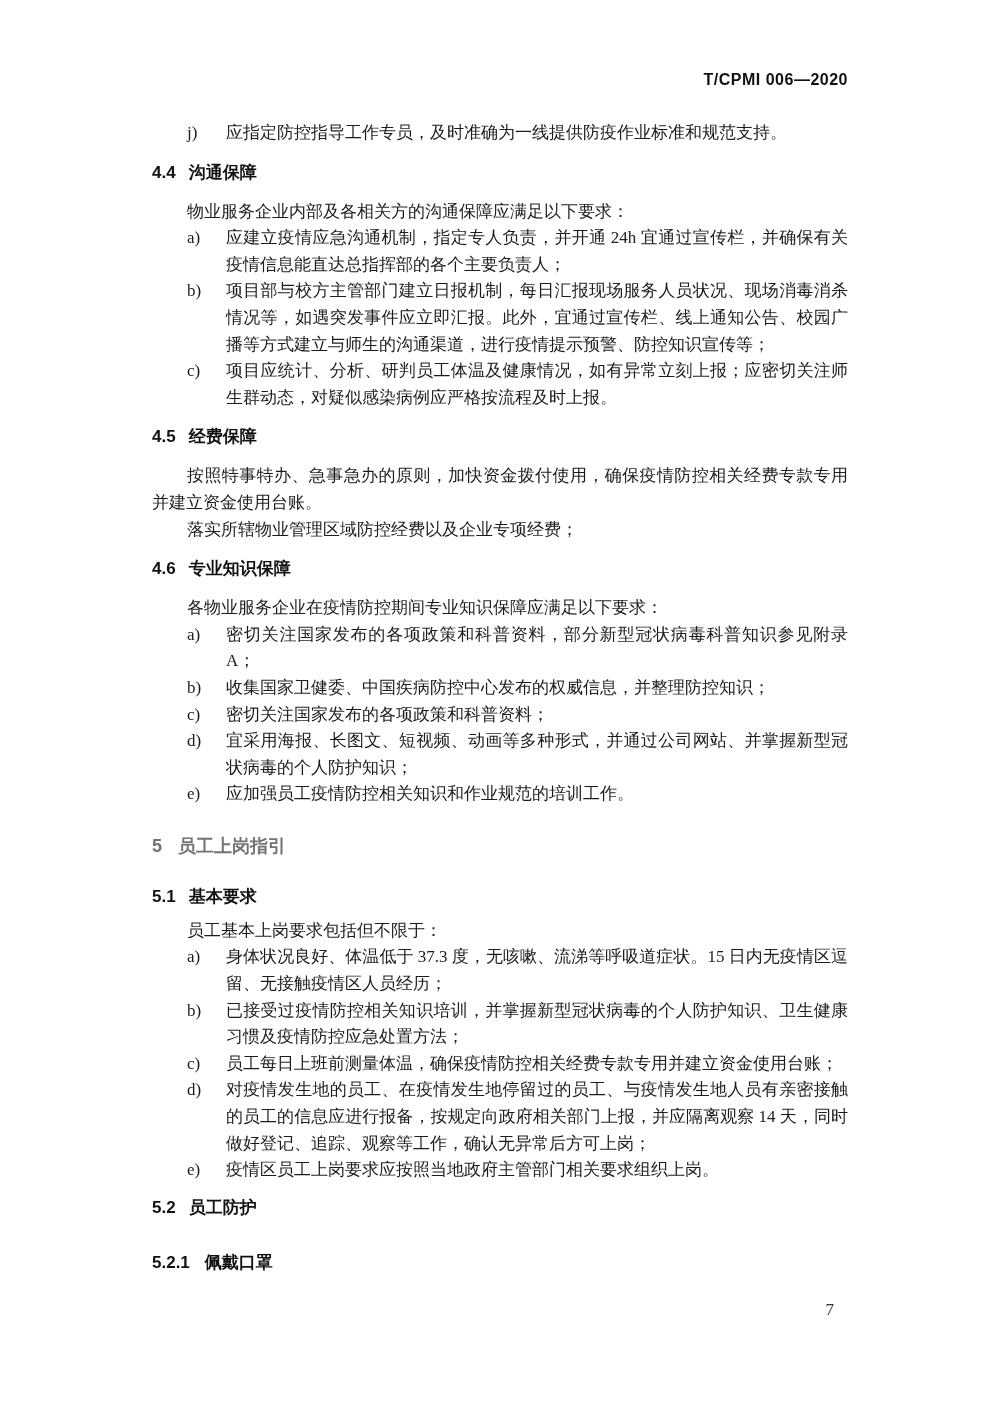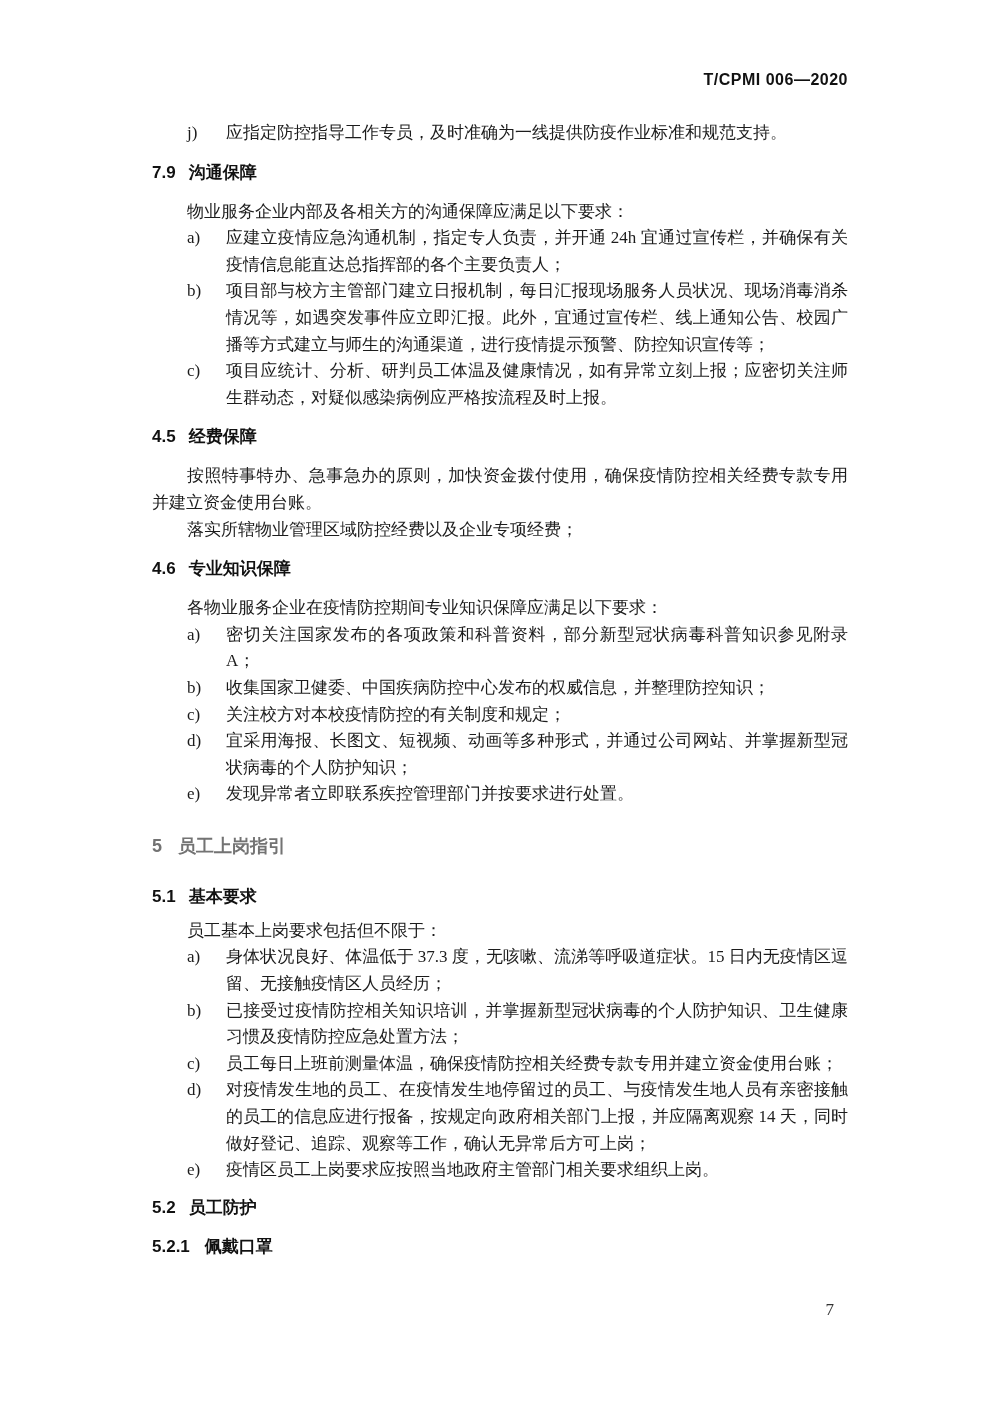--- a/index.html
+++ b/index.html
@@ -47,21 +47,21 @@
   h2.sec {
     font-family: "Liberation Sans", "DejaVu Sans", sans-serif;
     font-weight: bold;
     font-size: 17px;
     line-height: 27px;
     color: #111111;
     margin: 12px 0 13px 0;
   }
   h2.sec51 { margin-top: 23px; margin-bottom: 8px; }
   h2.sec52 { margin-top: 10px; margin-bottom: 0; }
-  h2.sec521 { margin-top: 12px; margin-bottom: 0; }
+  h2.sec521 { margin-top: 28px; margin-bottom: 0; }
   .h-num { margin-right: 13px; }
   h1.sec5 .h-num { margin-right: 16px; }
   h2.sec521 .h-num { margin-right: 15px; }
   p.para {
     margin: 0;
     text-indent: 35px;
     text-align: justify;
   }
   .page-number {
     position: absolute;
@@ -78,21 +78,21 @@
 <div class="page">
 
   <div class="doc-header">T/CPMI 006—2020</div>
 
   <div class="hang item">
     <span class="li-label">j)</span>
     <span class="li-text">应指定防控指导工作专员，及时准确为一线提供防疫作业标准和规范支持。</span>
   </div>
 
   <h2 class="sec">
-    <span class="h-num">7.9</span><span>沟通保障</span>
+    <span class="h-num">4.4</span><span>沟通保障</span>
   </h2>
   <p class="para">物业服务企业内部及各相关方的沟通保障应满足以下要求：</p>
   <div class="hang">
     <span class="li-label">a)</span>
     <span class="li-text">应建立疫情应急沟通机制，指定专人负责，并开通 24h 宜通过宣传栏，并确保有关疫情信息能直达总指挥部的各个主要负责人；</span>
   </div>
   <div class="hang">
     <span class="li-label">b)</span>
     <span class="li-text">项目部与校方主管部门建立日报机制，每日汇报现场服务人员状况、现场消毒消杀情况等，如遇突发事件应立即汇报。此外，宜通过宣传栏、线上通知公告、校园广播等方式建立与师生的沟通渠道，进行疫情提示预警、防控知识宣传等；</span>
   </div>
@@ -114,29 +114,29 @@
   <div class="hang">
     <span class="li-label">a)</span>
     <span class="li-text">密切关注国家发布的各项政策和科普资料，部分新型冠状病毒科普知识参见附录A；</span>
   </div>
   <div class="hang">
     <span class="li-label">b)</span>
     <span class="li-text">收集国家卫健委、中国疾病防控中心发布的权威信息，并整理防控知识；</span>
   </div>
   <div class="hang">
     <span class="li-label">c)</span>
-    <span class="li-text">关注校方对本校疫情防控的有关制度和规定；</span>
+    <span class="li-text">密切关注国家发布的各项政策和科普资料；</span>
   </div>
   <div class="hang">
     <span class="li-label">d)</span>
     <span class="li-text">宜采用海报、长图文、短视频、动画等多种形式，并通过公司网站、并掌握新型冠状病毒的个人防护知识；</span>
   </div>
   <div class="hang">
     <span class="li-label">e)</span>
-    <span class="li-text">发现异常者立即联系疾控管理部门并按要求进行处置。</span>
+    <span class="li-text">应加强员工疫情防控相关知识和作业规范的培训工作。</span>
   </div>
 
   <h1 class="sec5">
     <span class="h-num">5</span><span>员工上岗指引</span>
   </h1>
 
   <h2 class="sec sec51">
     <span class="h-num">5.1</span><span>基本要求</span>
   </h2>
   <p class="para">员工基本上岗要求包括但不限于：</p>

